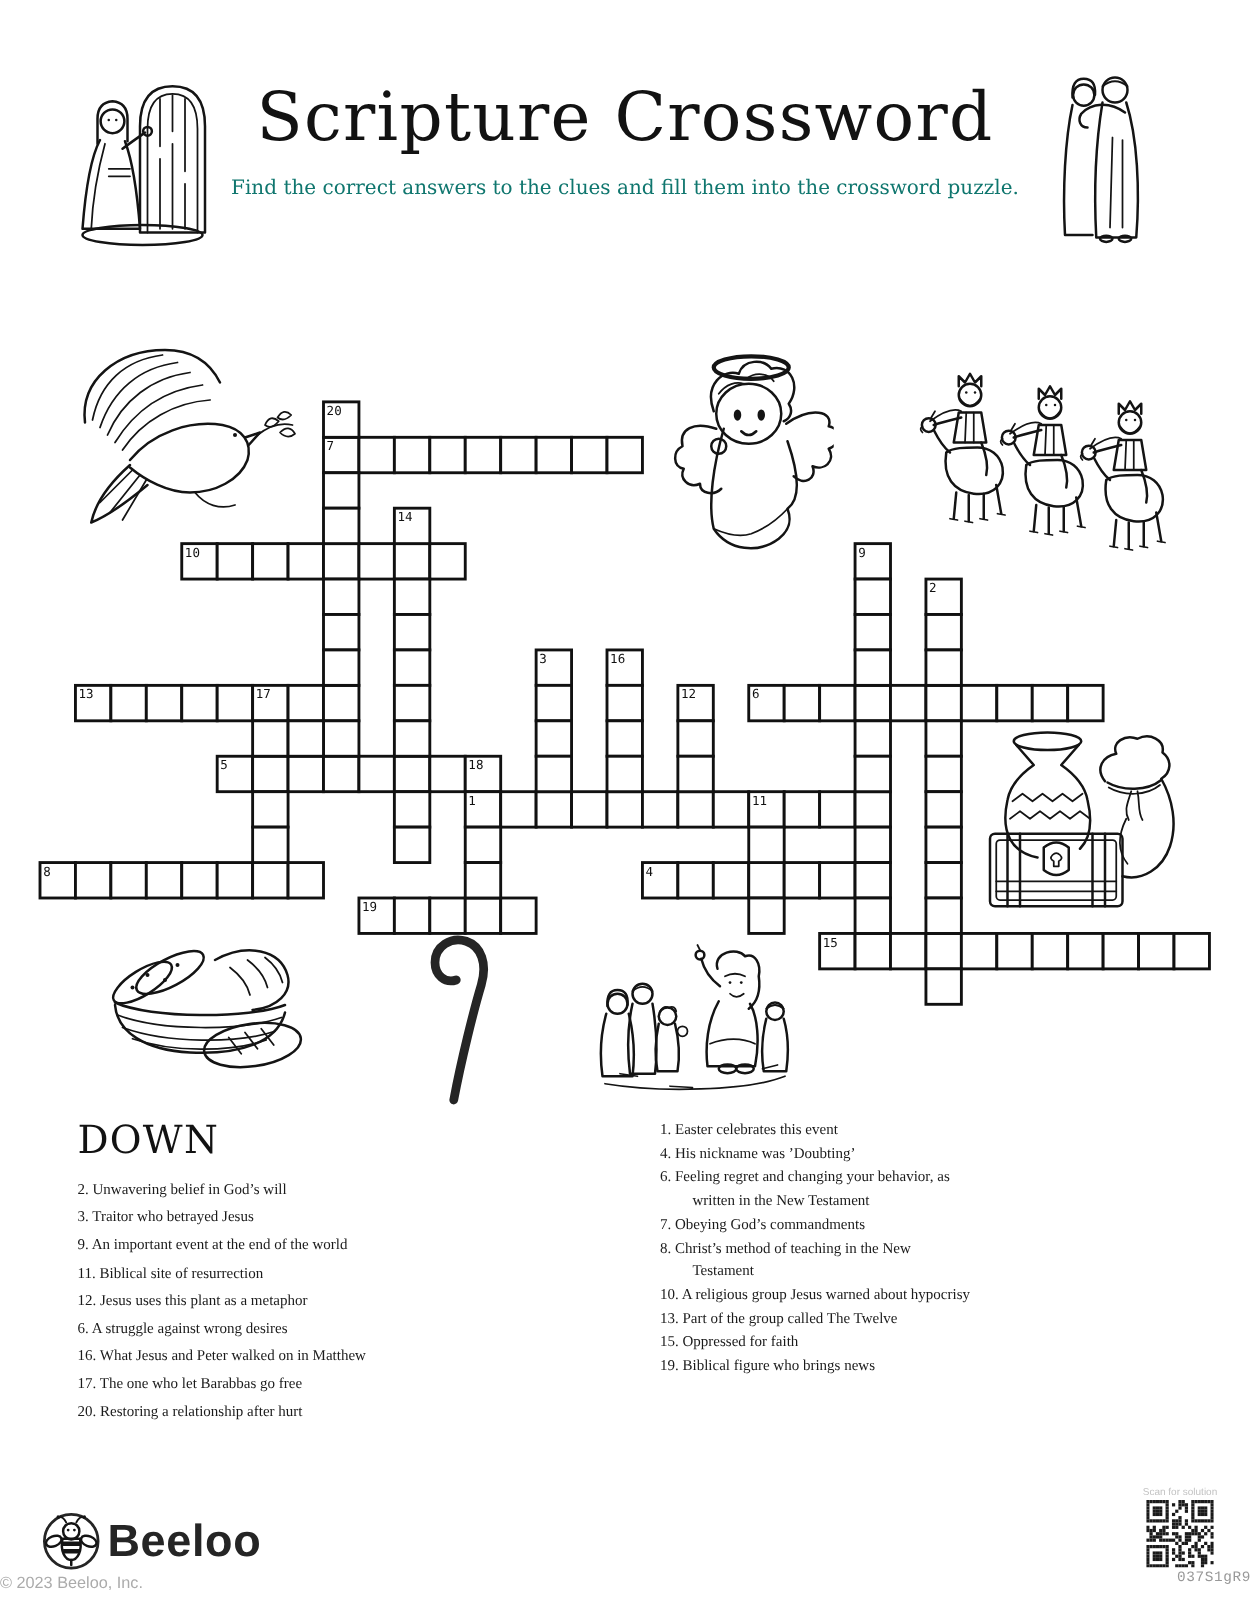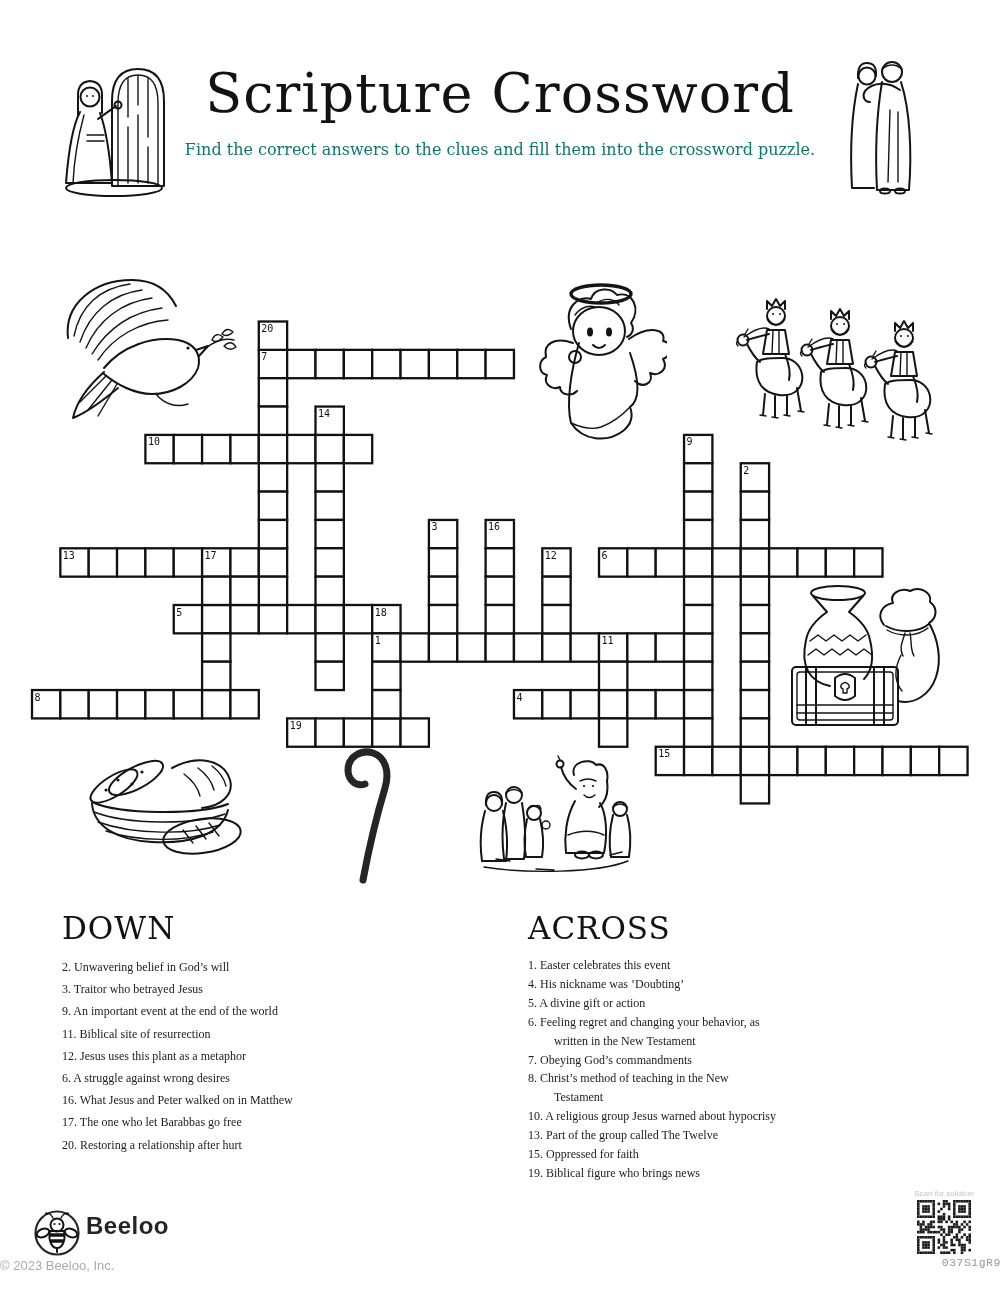--- a/index.html
+++ b/index.html
@@ -12,30 +12,30 @@
   #page-subtitle{left:0;top:140px;width:1000px;text-align:center;
     font-family:"DejaVu Serif","Liberation Serif",serif;font-size:16px;color:#0f766e;}
   
   .illus{position:absolute;}
   .illus svg{display:block;}
   .ink{stroke:#141414;fill:none;stroke-width:2;stroke-linecap:round;stroke-linejoin:round;}
   .ink-thin{stroke:#141414;fill:none;stroke-width:1.4;stroke-linecap:round;stroke-linejoin:round;}
   .ink-fill{fill:#141414;stroke:none;}
   
   .clues-section{position:absolute;}
-  .clues-heading{margin:16px 0 10px 0;font-family:"DejaVu Serif","Liberation Serif",serif;
+  .clues-heading{margin:0 0 10px 0;font-family:"DejaVu Serif","Liberation Serif",serif;
     font-weight:normal;font-size:31px;letter-spacing:1px;color:#121212;}
   .clue{white-space:nowrap;font-size:12px;color:#1b1b1b;}
   #down-list .clue-line{line-height:22.2px;}
   #across-list .clue-line{line-height:18.9px;}
   .clue-line.cont{padding-left:26px;}
   .cnum{color:#1b1b1b;}
   
   #brand-wordmark{left:86px;top:1212px;font-family:"Liberation Sans",sans-serif;
-    font-weight:bold;font-size:24px;color:#252525;letter-spacing:0.5px;}
+    font-weight:bold;font-size:36px;color:#252525;letter-spacing:0.5px;}
   #copyright{left:0;top:1258px;width:1000px;text-align:left;
     font-family:Liberation Sans, sans-serif;font-size:13px;color:#ababab;}
   #qr-caption{left:889px;top:1189px;width:110px;text-align:center;
     font-family:"Liberation Sans",sans-serif;font-size:8px;color:#c2c2c2;}
   #qr-id{left:920px;top:1256px;width:110px;text-align:center;
     font-family:Liberation Mono, monospace;font-size:11.5px;color:#989898;letter-spacing:0.5px;}
 </style>
 </head>
 <body>
 
@@ -408,30 +408,26 @@
       <div class="clue">
         <div class="clue-line"><span class="cnum">17. </span>The one who let Barabbas go free</div>
       </div>
       <div class="clue">
         <div class="clue-line"><span class="cnum">20. </span>Restoring a relationship after hurt</div>
       </div>
     </div>
 </div>
 
 <div class="clues-section" style="left:528px;top:894px;">
-  <h2 class="clues-heading">ACROSS</h2>
   <div id="across-list">
       <div class="clue">
         <div class="clue-line"><span class="cnum">1. </span>Easter celebrates this event</div>
       </div>
       <div class="clue">
         <div class="clue-line"><span class="cnum">4. </span>His nickname was ’Doubting’</div>
-      </div>
-      <div class="clue">
-        <div class="clue-line"><span class="cnum">5. </span>A divine gift or action</div>
       </div>
       <div class="clue">
         <div class="clue-line"><span class="cnum">6. </span>Feeling regret and changing your behavior, as</div>
         <div class="clue-line cont">written in the New Testament</div>
       </div>
       <div class="clue">
         <div class="clue-line"><span class="cnum">7. </span>Obeying God’s commandments</div>
       </div>
       <div class="clue">
         <div class="clue-line"><span class="cnum">8. </span>Christ’s method of teaching in the New</div>

